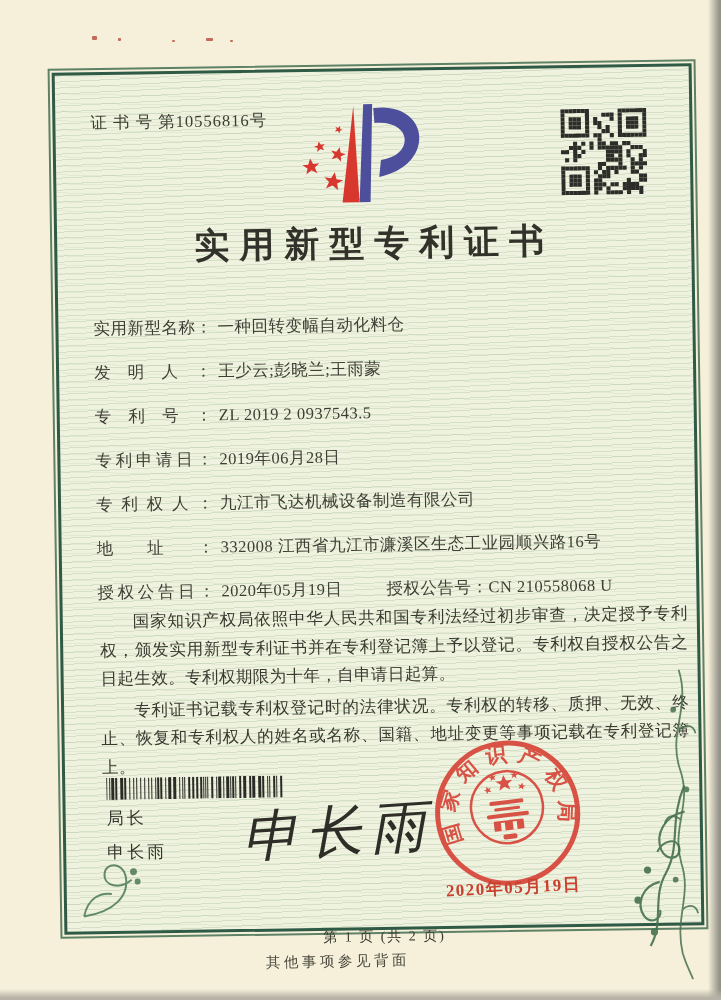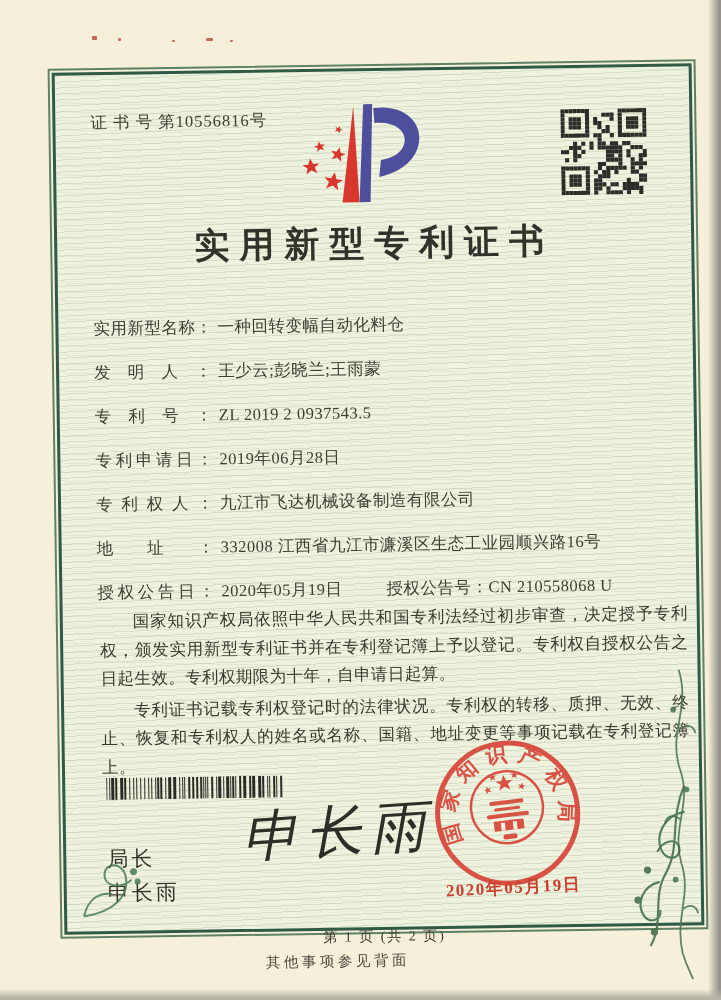--- a/index.html
+++ b/index.html
@@ -41,21 +41,21 @@
   .f-value{padding-left:6px;}
   .grant-gap{display:inline-block;width:44px;}
 
   .paras{position:absolute;left:30px;top:526px;width:588px;
     font-size:16.5px;line-height:28.5px;color:#3a392f;text-align:justify;
     letter-spacing:.4px;}
   .paras p{margin:0 0 3px;text-indent:2em;}
 
   .barcode{position:absolute;left:34px;top:696px;width:180px;height:22px;}
 
-  .comm{position:absolute;left:34px;top:760px;font-size:21px;line-height:34px;
+  .comm{position:absolute;left:34px;top:720px;font-size:17px;line-height:34px;
     color:#35342c;letter-spacing:3px;}
   .sig{position:absolute;left:140px;top:716px;width:250px;text-align:center;
     font-size:56px;font-style:italic;font-weight:500;color:#2e2d27;
     letter-spacing:8px;transform:rotate(-3deg);}
 
   .seal{position:absolute;left:350px;top:652px;width:170px;height:170px;}
   .seal-date{position:absolute;left:372px;top:800px;font-size:17px;font-weight:600;
     color:#c9402f;letter-spacing:1.5px;transform:rotate(-2deg);}
 
   .pageind{position:absolute;left:0;right:0;top:850px;text-align:center;

